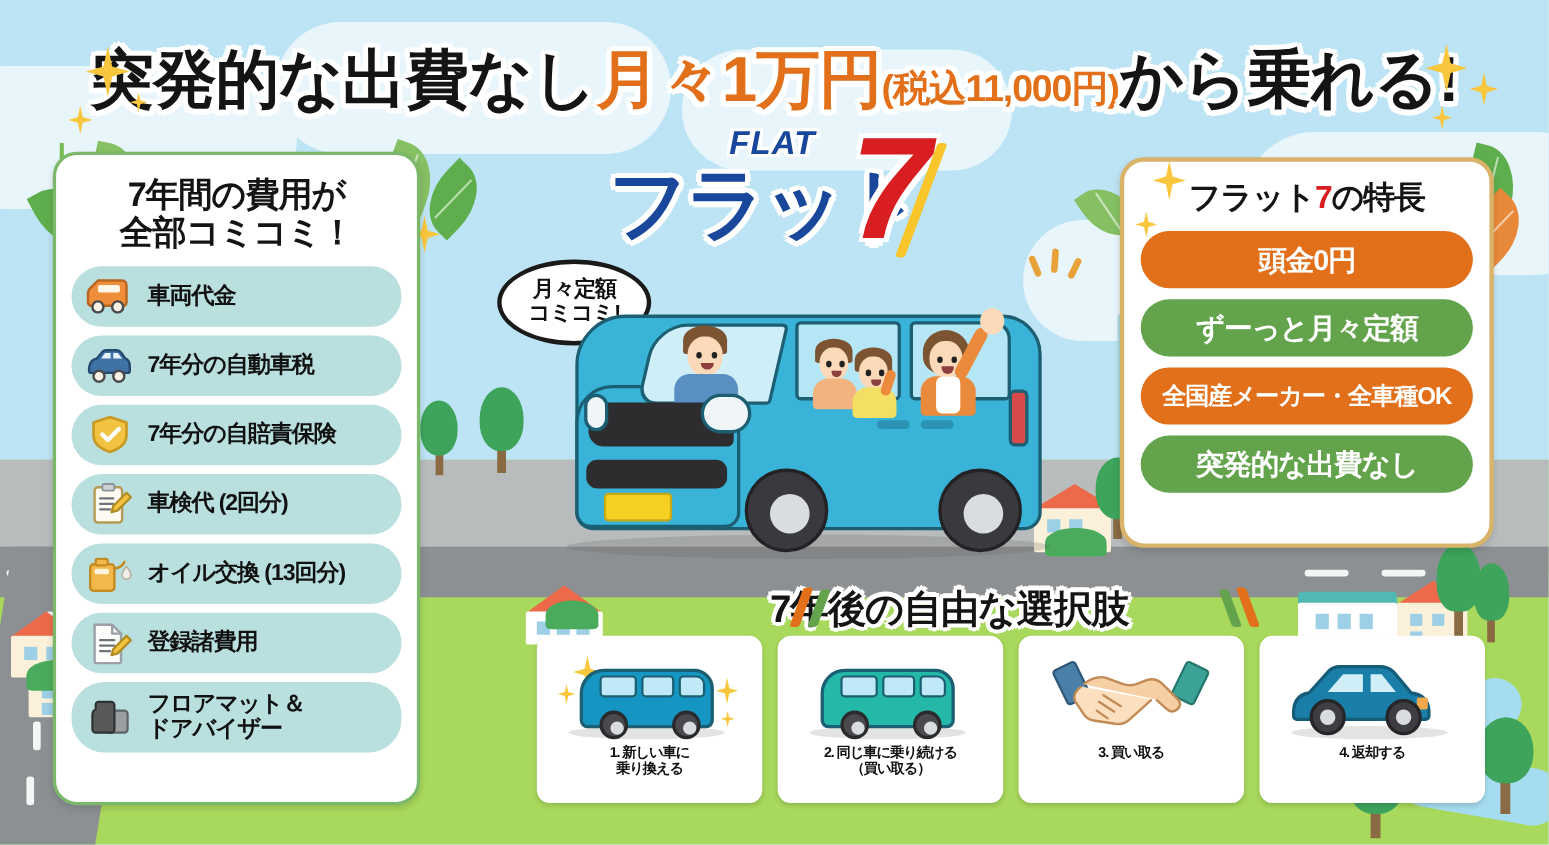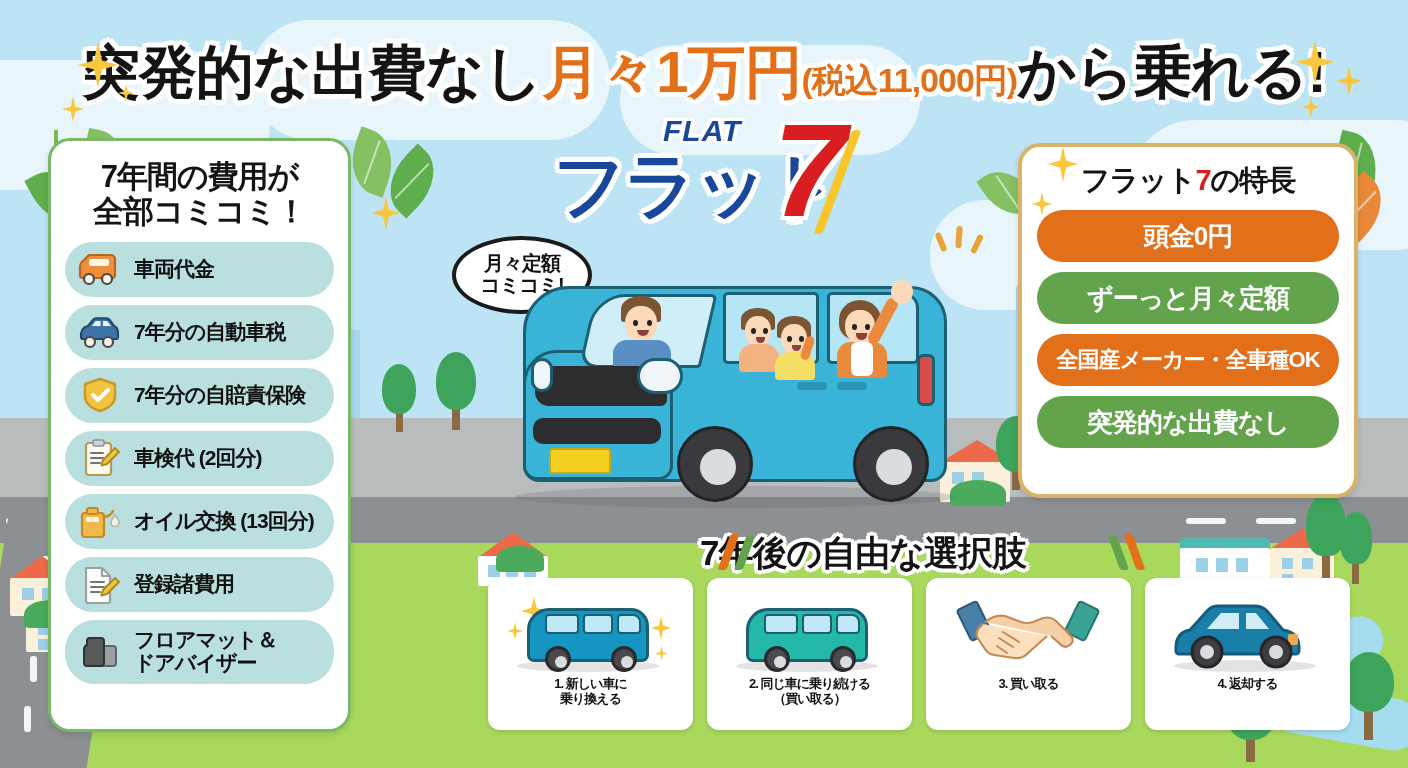--- a/index.html
+++ b/index.html
@@ -170,21 +170,21 @@
   .eye { position:absolute; width:5px; height:6px; background:#222; border-radius:50%; }
   .mouth { position:absolute; background:#8d3f3f; border-radius:0 0 8px 8px; }
   .arm { position:absolute; background:#eb8a3d; border-radius:8px; }
   .hand { position:absolute; background:#fcd9b8; border-radius:50%; }
 
   
   .panel {
     position:absolute; background:#fff; border-radius:22px;
   }
   #left-panel {
-    left:48px; top:138px; width:303px; height:594px;
+    left:48px; top:138px; width:334px; height:594px;
     border:3px solid #7bb86a;
     box-shadow:0 3px 6px rgba(0,0,0,.12);
   }
   #right-panel {
     left:1018px; top:143px; width:340px; height:355px;
     border:4px solid #d9b36a;
     box-shadow:0 3px 6px rgba(0,0,0,.12);
   }
   .panel-title {
     text-align:center; font-weight:900; color:#141414; letter-spacing:-1px; line-height:1.14;

